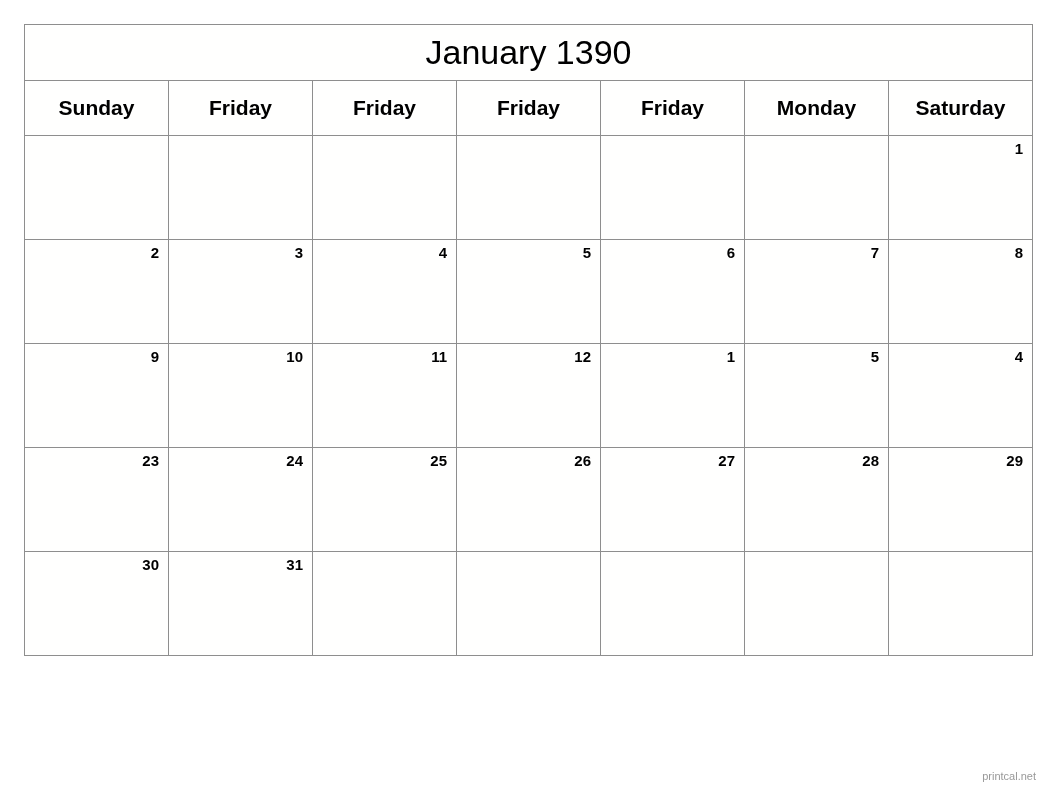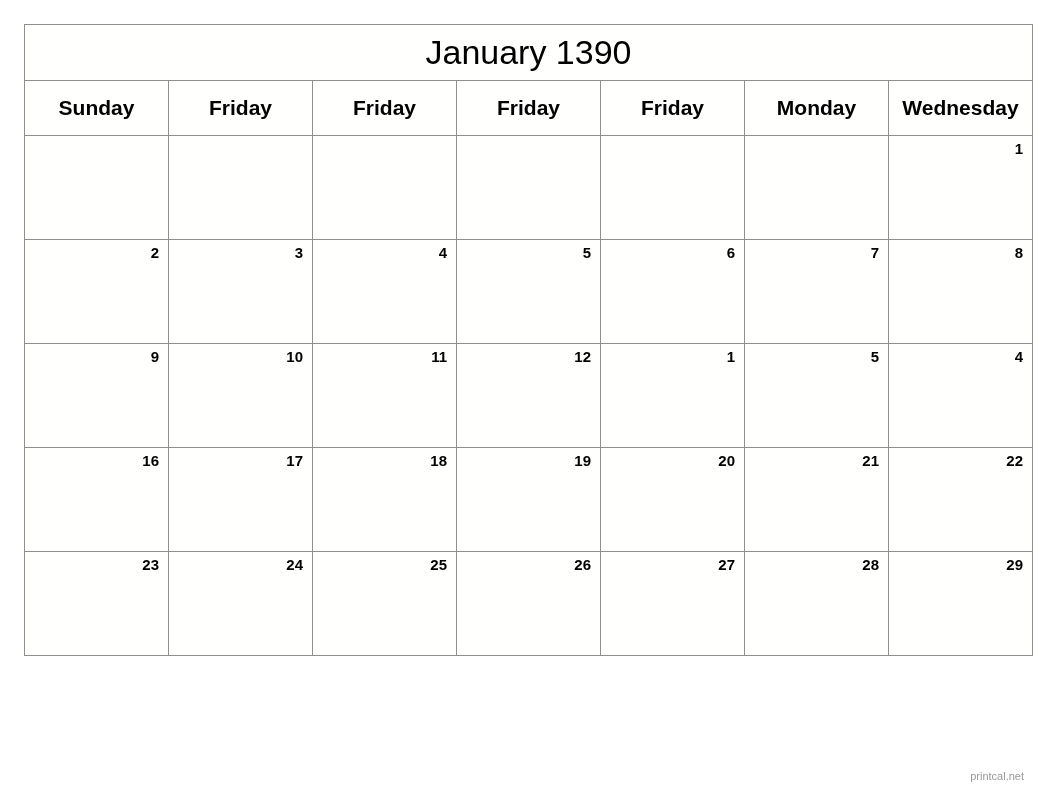--- a/index.html
+++ b/index.html
@@ -44,21 +44,21 @@
     height: 104px;
     vertical-align: top;
     text-align: right;
     padding: 4px 9px 0 0;
     font-size: 15px;
     font-weight: 700;
   }
   .watermark {
     position: absolute;
     top: 770px;
-    right: 32px;
+    right: 20px;
     font-size: 11px;
     font-weight: 400;
     color: #999999;
   }
 </style>
 </head>
 <body>
 
 <div class="calendar-wrap">
   <table class="calendar">
@@ -66,21 +66,21 @@
       <tr>
         <td class="title-cell" colspan="7">January 1390</td>
       </tr>
       <tr>
         <th class="dow-cell">Sunday</th>
         <th class="dow-cell">Friday</th>
         <th class="dow-cell">Friday</th>
         <th class="dow-cell">Friday</th>
         <th class="dow-cell">Friday</th>
         <th class="dow-cell">Monday</th>
-        <th class="dow-cell">Wednesday</th>
+        <th class="dow-cell">Saturday</th>
       </tr>
       <tr>
         <td class="day-cell"></td>
         <td class="day-cell"></td>
         <td class="day-cell"></td>
         <td class="day-cell"></td>
         <td class="day-cell"></td>
         <td class="day-cell"></td>
         <td class="day-cell">1</td>
       </tr>
@@ -96,34 +96,34 @@
       <tr>
         <td class="day-cell">9</td>
         <td class="day-cell">10</td>
         <td class="day-cell">11</td>
         <td class="day-cell">12</td>
         <td class="day-cell">1</td>
         <td class="day-cell">5</td>
         <td class="day-cell">4</td>
       </tr>
       <tr>
-        <td class="day-cell">16</td>
-        <td class="day-cell">17</td>
-        <td class="day-cell">18</td>
-        <td class="day-cell">19</td>
-        <td class="day-cell">20</td>
-        <td class="day-cell">21</td>
-        <td class="day-cell">22</td>
-      </tr>
-      <tr>
         <td class="day-cell">23</td>
         <td class="day-cell">24</td>
         <td class="day-cell">25</td>
         <td class="day-cell">26</td>
         <td class="day-cell">27</td>
         <td class="day-cell">28</td>
         <td class="day-cell">29</td>
       </tr>
+      <tr>
+        <td class="day-cell">30</td>
+        <td class="day-cell">31</td>
+        <td class="day-cell"></td>
+        <td class="day-cell"></td>
+        <td class="day-cell"></td>
+        <td class="day-cell"></td>
+        <td class="day-cell"></td>
+      </tr>
     </tbody>
   </table>
 </div>
 
 <div class="watermark">printcal.net</div>
 
 </body></html>

